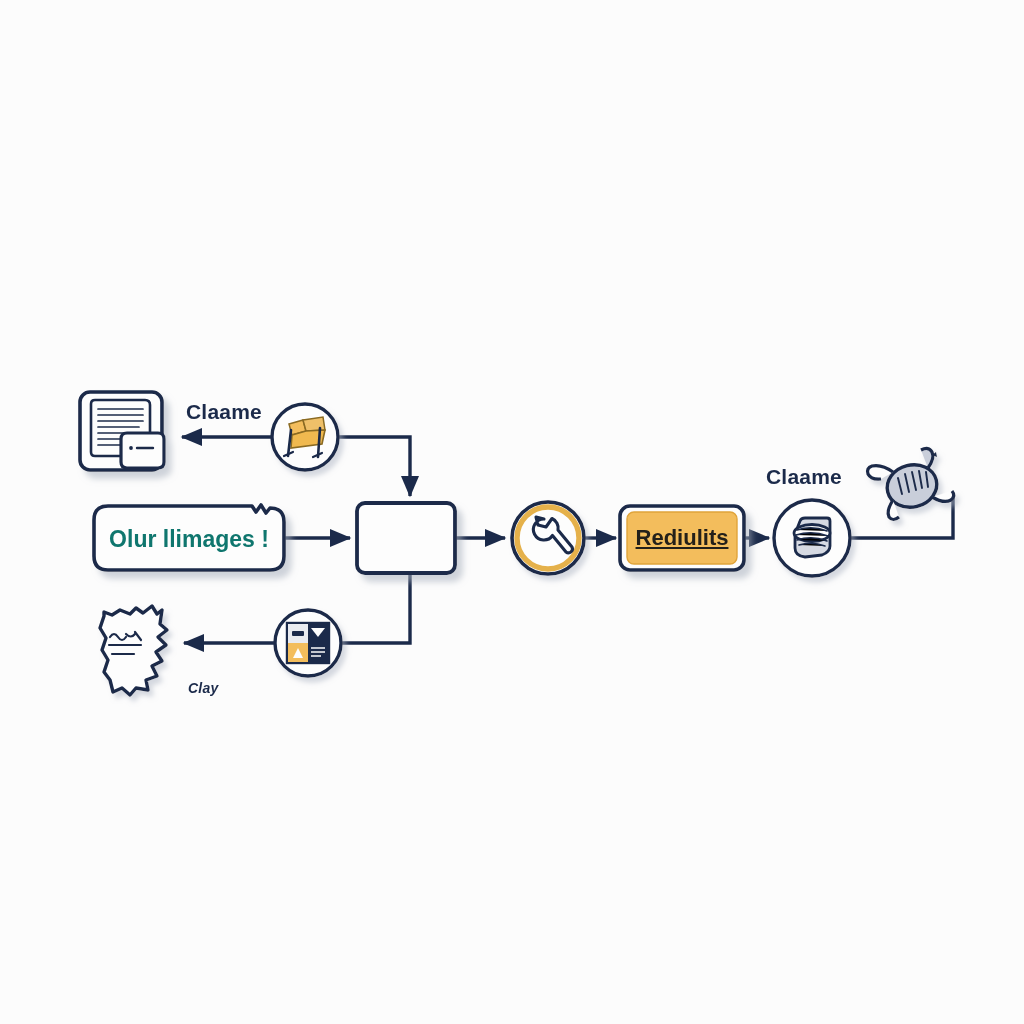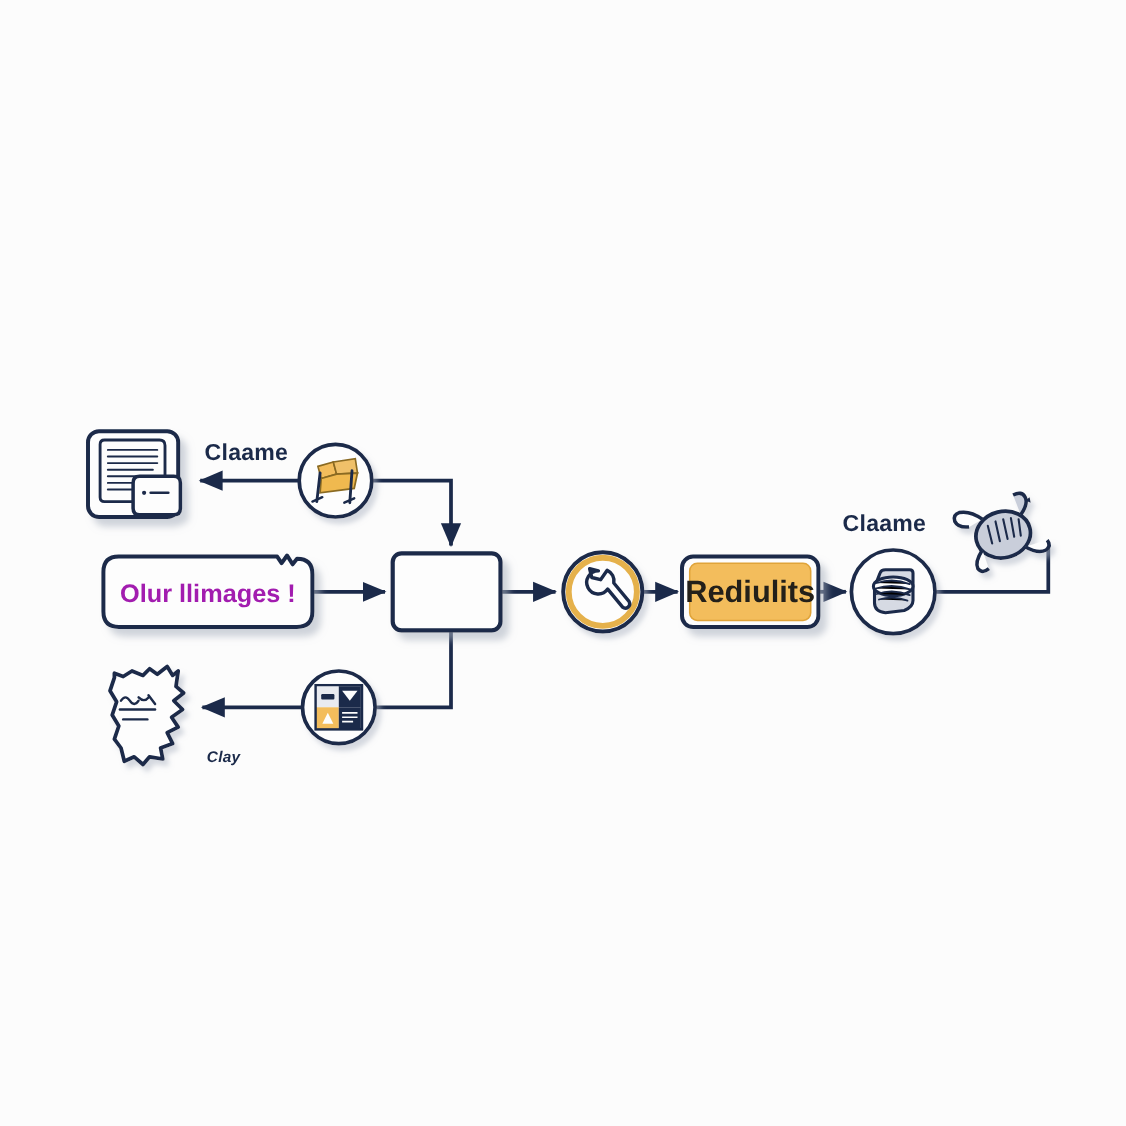--- a/index.html
+++ b/index.html
@@ -33,21 +33,21 @@
     font-family: "Liberation Sans", sans-serif;
     color: #1B2A4A;
     font-weight: bold;
     white-space: nowrap;
     letter-spacing: .2px;
   }
   .node-text {
     position: absolute;
     font-family: "Liberation Sans", sans-serif;
     font-weight: bold;
-    color: #a21caf;
+    color: #0f766e;
     white-space: nowrap;
     display: flex;
     align-items: center;
     justify-content: center;
     pointer-events: none;
   }
   
   #label-claame   { left: 186px; top: 400px; font-size: 21px; }
   #label-clay     { left: 188px; top: 680px; font-size: 14px; font-style: italic; }
   #label-lawante  { left: 766px; top: 465px; font-size: 21px; }
@@ -55,22 +55,23 @@
   #text-bubble {
     left: 96px; top: 508px; width: 186px; height: 62px;
     font-size: 23px;
   }
   #text-claim {
     left: 358px; top: 504px; width: 96px; height: 68px;
     font-size: 25px;
   }
   #text-results {
     left: 624px; top: 510px; width: 116px; height: 56px;
-    font-size: 28px;
+    font-size: 22px;
     color: #23201A;
+    text-decoration: underline;
   }
 </style>
 </head>
 <body>
 
 <div id="stage">
 
   <svg id="diagram-svg" viewBox="0 0 1024 1024">
     <defs>
       <marker id="arrowhead" markerWidth="7" markerHeight="7" refX="6.0" refY="3.0" orient="auto" markerUnits="strokeWidth">

